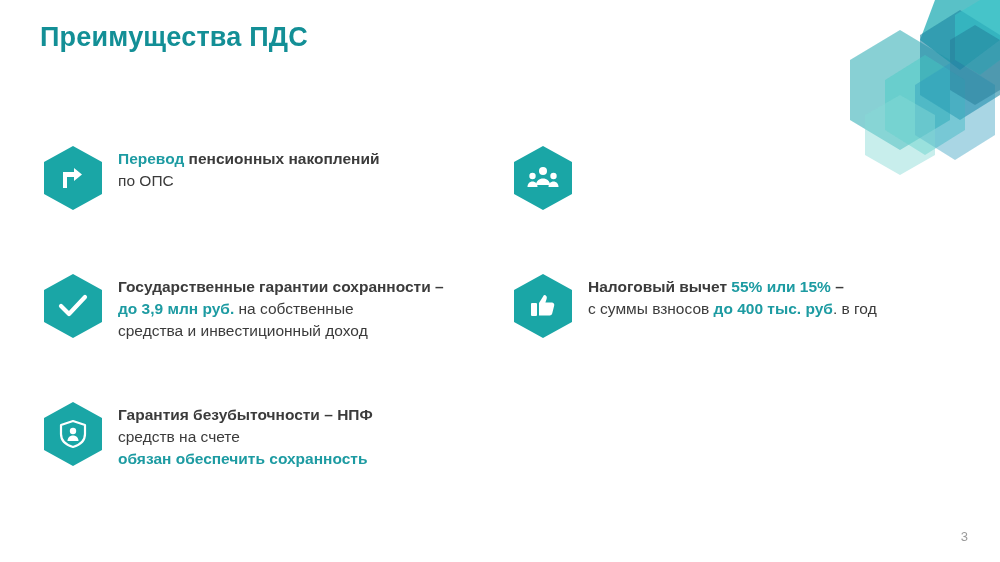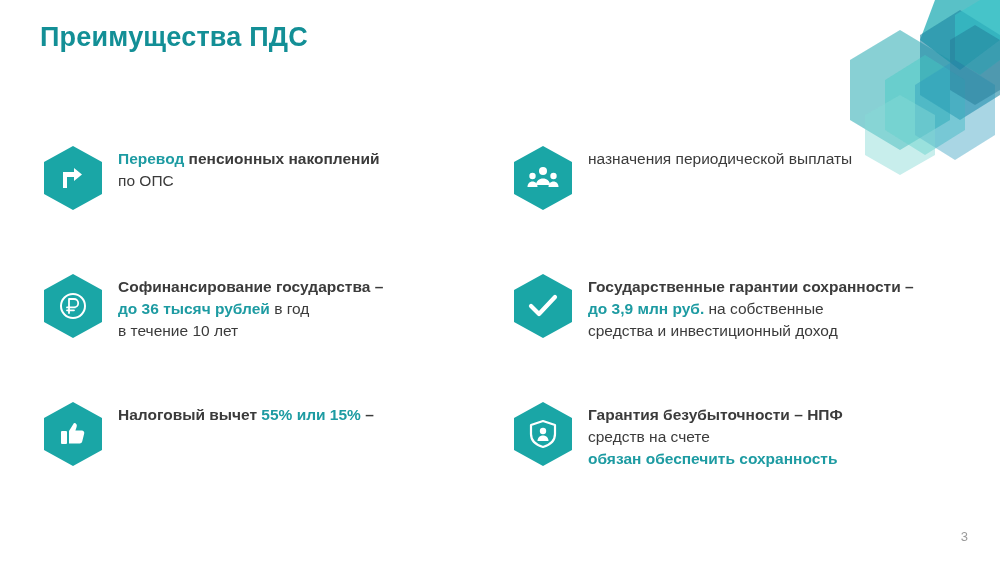--- a/index.html
+++ b/index.html
@@ -134,39 +134,23 @@
           <circle cx="16" cy="8" r="4" fill="#ffffff"></circle>
           <path d="M9 22 c0-4 3.2-6.5 7-6.5 s7 2.5 7 6.5 z" fill="#ffffff"></path>
           <circle cx="5.5" cy="13" r="3.2" fill="#ffffff"></circle>
           <path d="M0.5 24 c0-3.4 2.3-5.5 5-5.5 s5 2.1 5 5.5 z" fill="#ffffff"></path>
           <circle cx="26.5" cy="13" r="3.2" fill="#ffffff"></circle>
           <path d="M21.5 24 c0-3.4 2.3-5.5 5-5.5 s5 2.1 5 5.5 z" fill="#ffffff"></path>
         </svg>
       </div>
     </div>
     <div class="item-text">
-        <div><span>назначения периодической выплаты</span></div>
       </div>
   </div>
 
-  <div class="item">
-    <div class="hex">
-      <div class="hexshape">
-        <svg width="30" height="30" viewBox="0 0 30 30">
-          <circle cx="15" cy="15" r="12" fill="none" stroke="#ffffff" stroke-width="2"></circle>
-          <path d="M11 8 h5 a4.2 4.2 0 0 1 0 8.4 h-5 M11 8 v14 M9 16.4 h8 M9 19.3 h7" fill="none" stroke="#ffffff" stroke-width="1.8" stroke-linecap="round"></path>
-        </svg>
-      </div>
-    </div>
-    <div class="item-text">
-        <div><span class="b">Софинансирование государства –</span></div>
-        <div><span class="t">до 36 тысяч рублей</span><span> в год</span></div>
-        <div><span>в течение 10 лет</span></div>
-      </div>
-  </div>
 
   <div class="item">
     <div class="hex">
       <div class="hexshape">
         <svg width="32" height="28" viewBox="0 0 32 28">
           <path d="M4 14 L12 22 L28 5" fill="none" stroke="#ffffff" stroke-width="4.2" stroke-linecap="round" stroke-linejoin="round"></path>
         </svg>
       </div>
     </div>
     <div class="item-text">
@@ -180,20 +164,21 @@
     <div class="hex">
       <div class="hexshape">
         <svg width="30" height="30" viewBox="0 0 30 30">
           <rect x="3" y="12" width="6" height="13" rx="1" fill="#ffffff"></rect>
           <path d="M11 12 l5-8 c2.4 0 3.4 1.8 2.6 4 l-1.2 3.4 h6.4 c1.7 0 2.8 1.4 2.4 3 l-2 8.2 c-0.3 1.2 -1.3 2 -2.5 2 h-10.7 z" fill="#ffffff"></path>
         </svg>
       </div>
     </div>
     <div class="item-text">
         <div><span class="b">Налоговый вычет </span><span class="t">55% или 15%</span><span class="b"> –</span></div>
+        <div><span>с суммы взносов </span><span class="t">до 400 тыс. руб</span><span>. в год</span></div>
       </div>
   </div>
 
   <div class="item">
     <div class="hex">
       <div class="hexshape">
         <svg width="28" height="30" viewBox="0 0 28 30">
           <path d="M14 2 L26 6 v9 c0 7 -5 11 -12 13 C7 26 2 22 2 15 V6 z" fill="none" stroke="#ffffff" stroke-width="2.2" stroke-linejoin="round"></path>
           <circle cx="14" cy="12" r="3.2" fill="#ffffff"></circle>
           <path d="M8.5 22 c0-3.2 2.5-5.4 5.5-5.4 s5.5 2.2 5.5 5.4 z" fill="#ffffff"></path>

